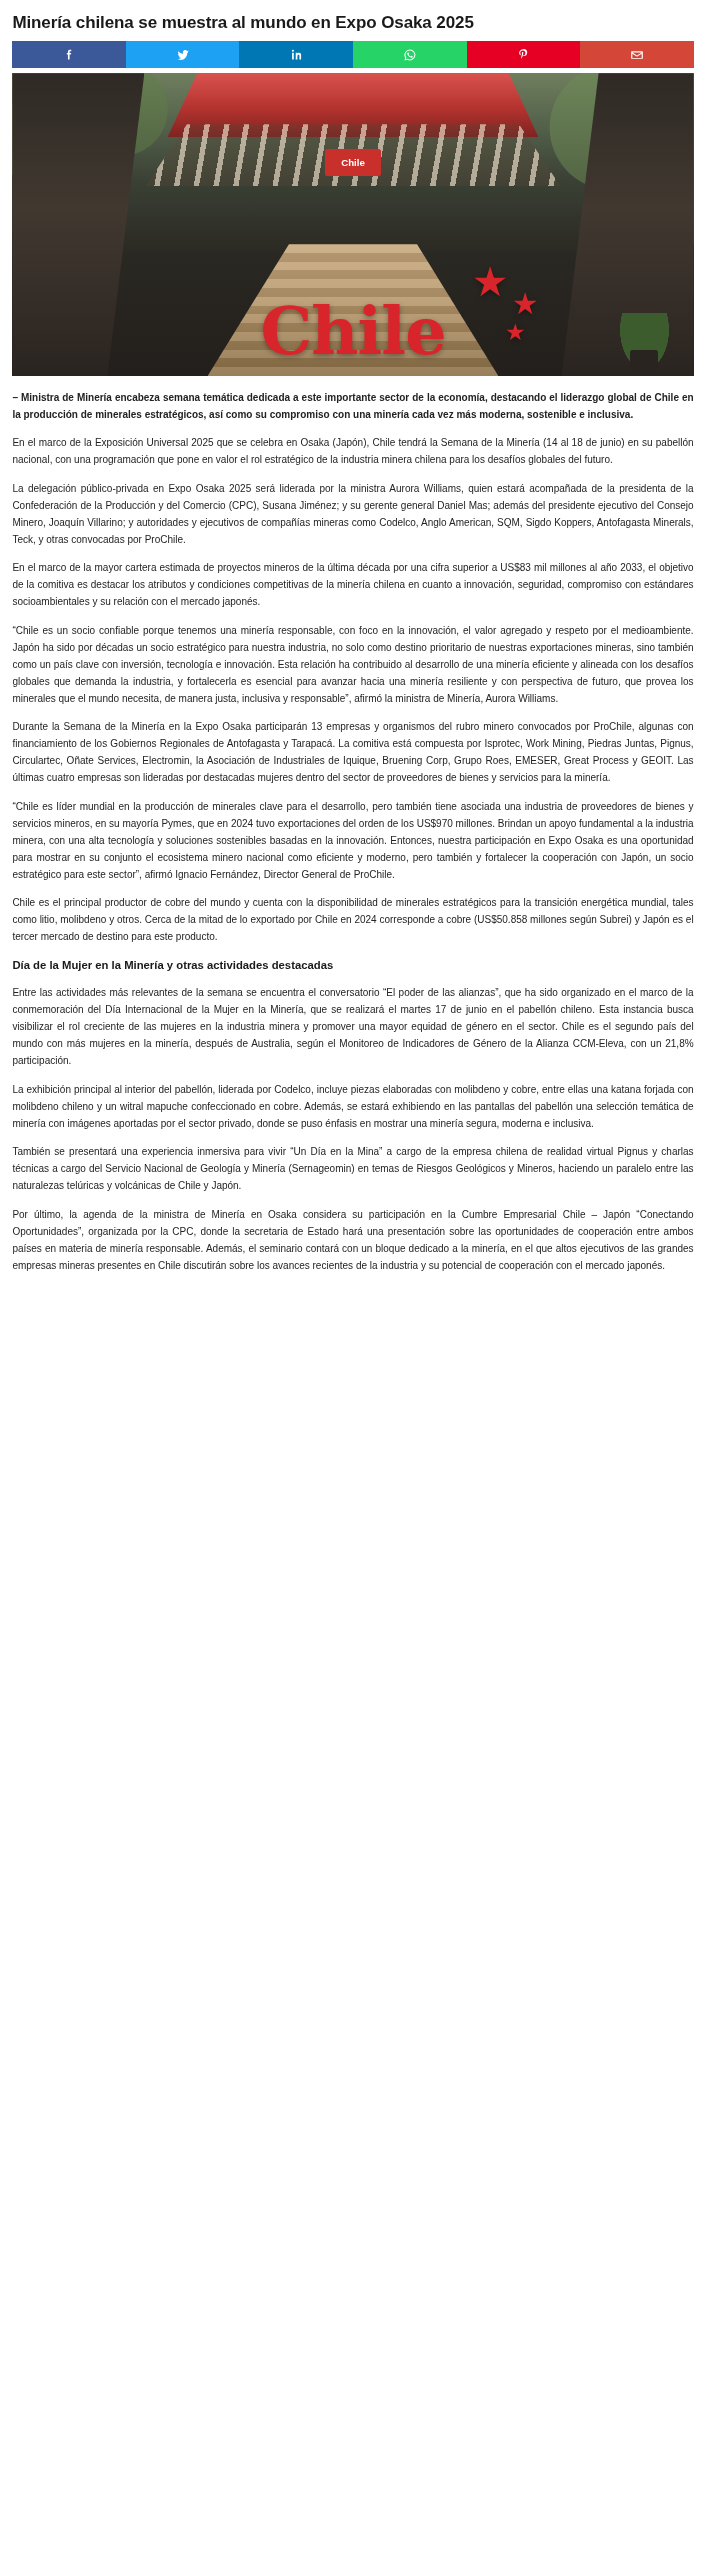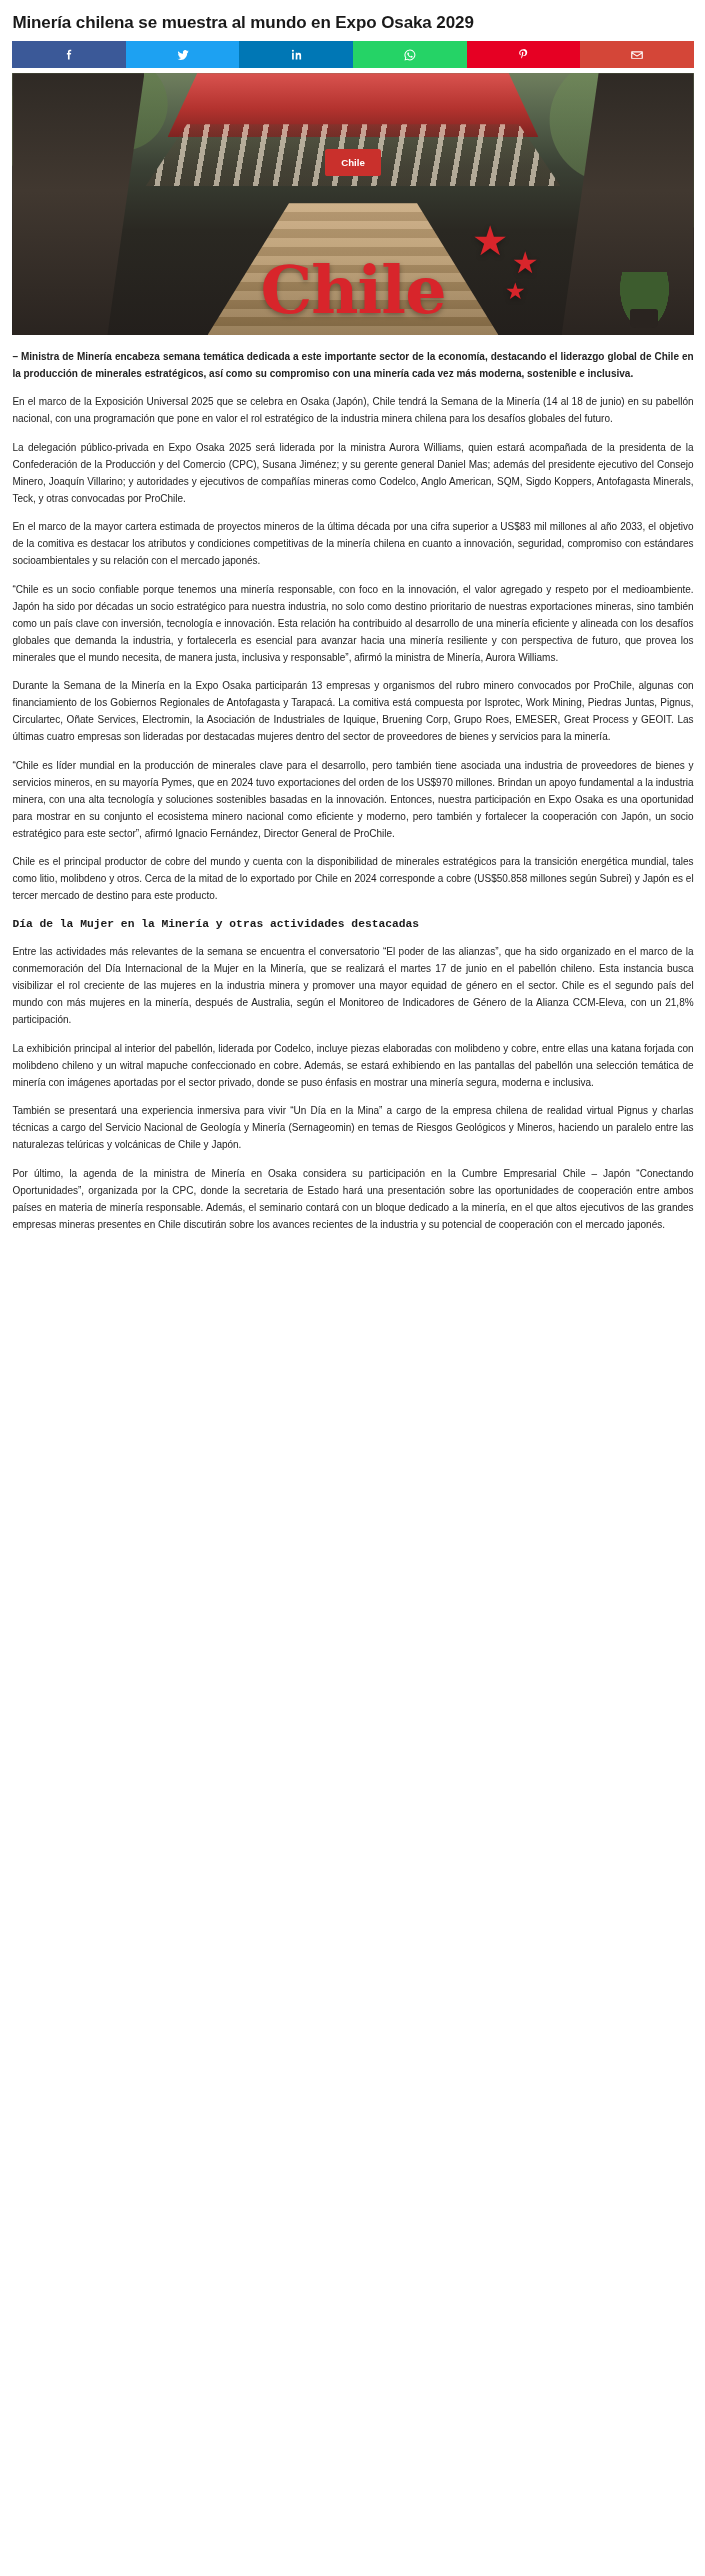--- a/index.html
+++ b/index.html
@@ -47,21 +47,21 @@
     display: flex;
     align-items: center;
     justify-content: center;
     cursor: pointer;
   }
   .share-btn svg { display: block; }
   
   .hero {
     position: relative;
     width: 100%;
-    height: 262px;
+    height: 303px;
     overflow: hidden;
     background: #bef264;
     margin-bottom: 12.4px;
   }
   .hero-sky {
     position: absolute;
     left: 0; top: 0; right: 0; height: 100%;
     background:
       linear-gradient(180deg, #6f7f5e 0%, #53604a 18%, #3a4034 36%, #2a2822 60%, #231f1c 100%);
   }
@@ -180,29 +180,28 @@
   }
   p.body-text.bold-lead {
     font-weight: bold;
   }
   h3.subhead {
     font-size: 11.3px;
     line-height: 17px;
     font-weight: bold;
     margin: 3.5px 0 10.6px 0;
     color: #1a1a1a;
-    font-family: Liberation Mono, monospace;
   }
 </style>
 </head>
 <body>
 
 <div class="page">
 
-  <h1 class="article-title">Minería chilena se muestra al mundo en Expo Osaka 2029</h1>
+  <h1 class="article-title">Minería chilena se muestra al mundo en Expo Osaka 2025</h1>
 
 
   <div class="share-bar">
     <div class="share-btn" style="background:#3b5998">
       <span>
         <svg width="13.2" height="13.2" viewBox="0 0 24 24" fill="#ffffff">
             <path d="M15 3h-2.5C10.6 3 9 4.6 9 6.5V9H7v3h2v9h3v-9h2.3l.7-3H12V6.8c0-.5.4-.8.9-.8H15V3z"></path>
           </svg>
       </span>
     </div>

